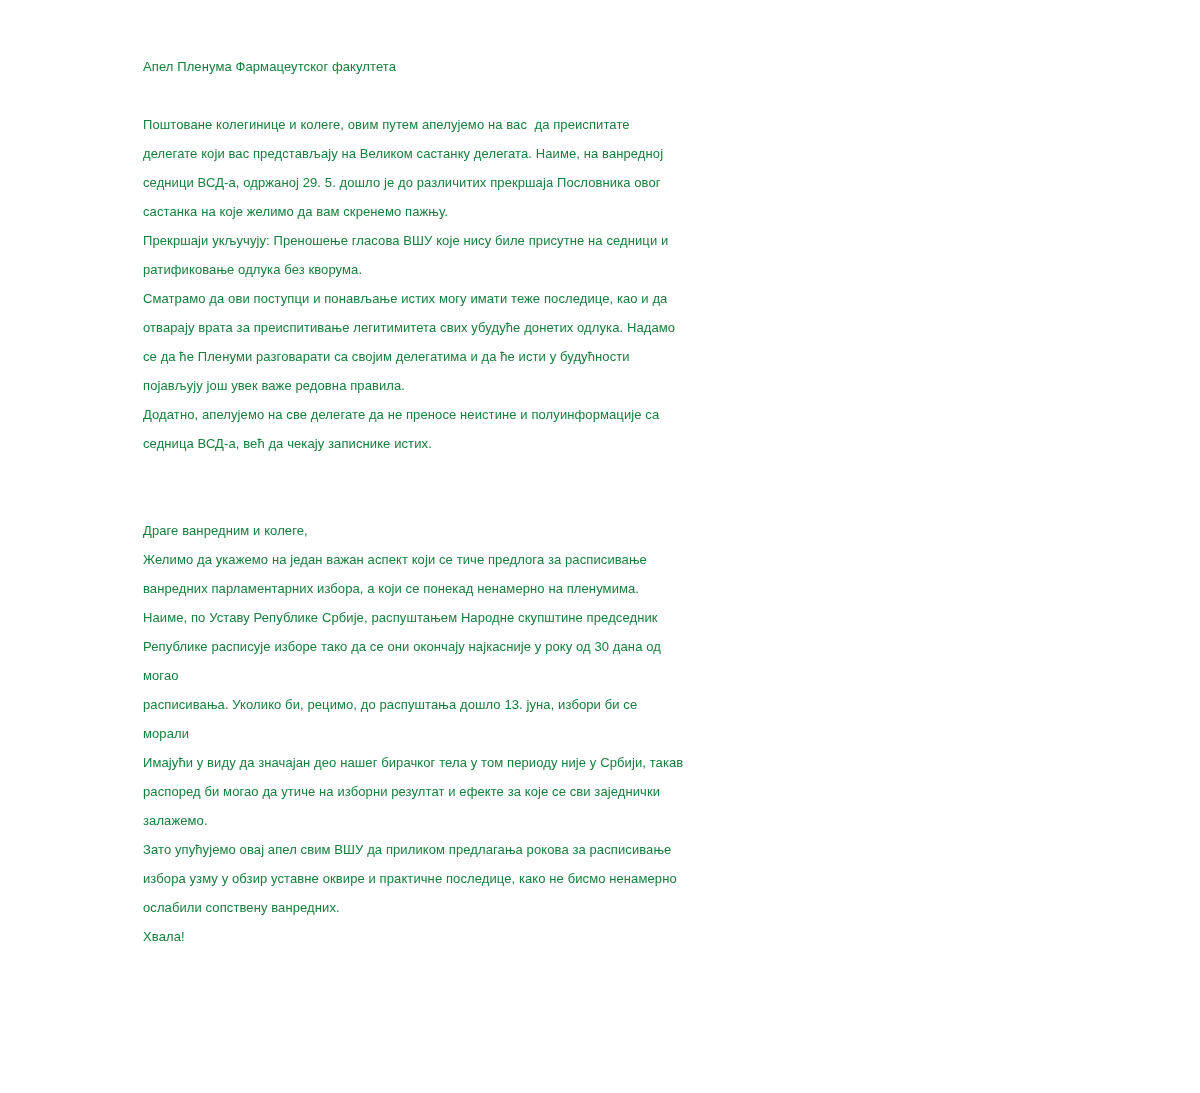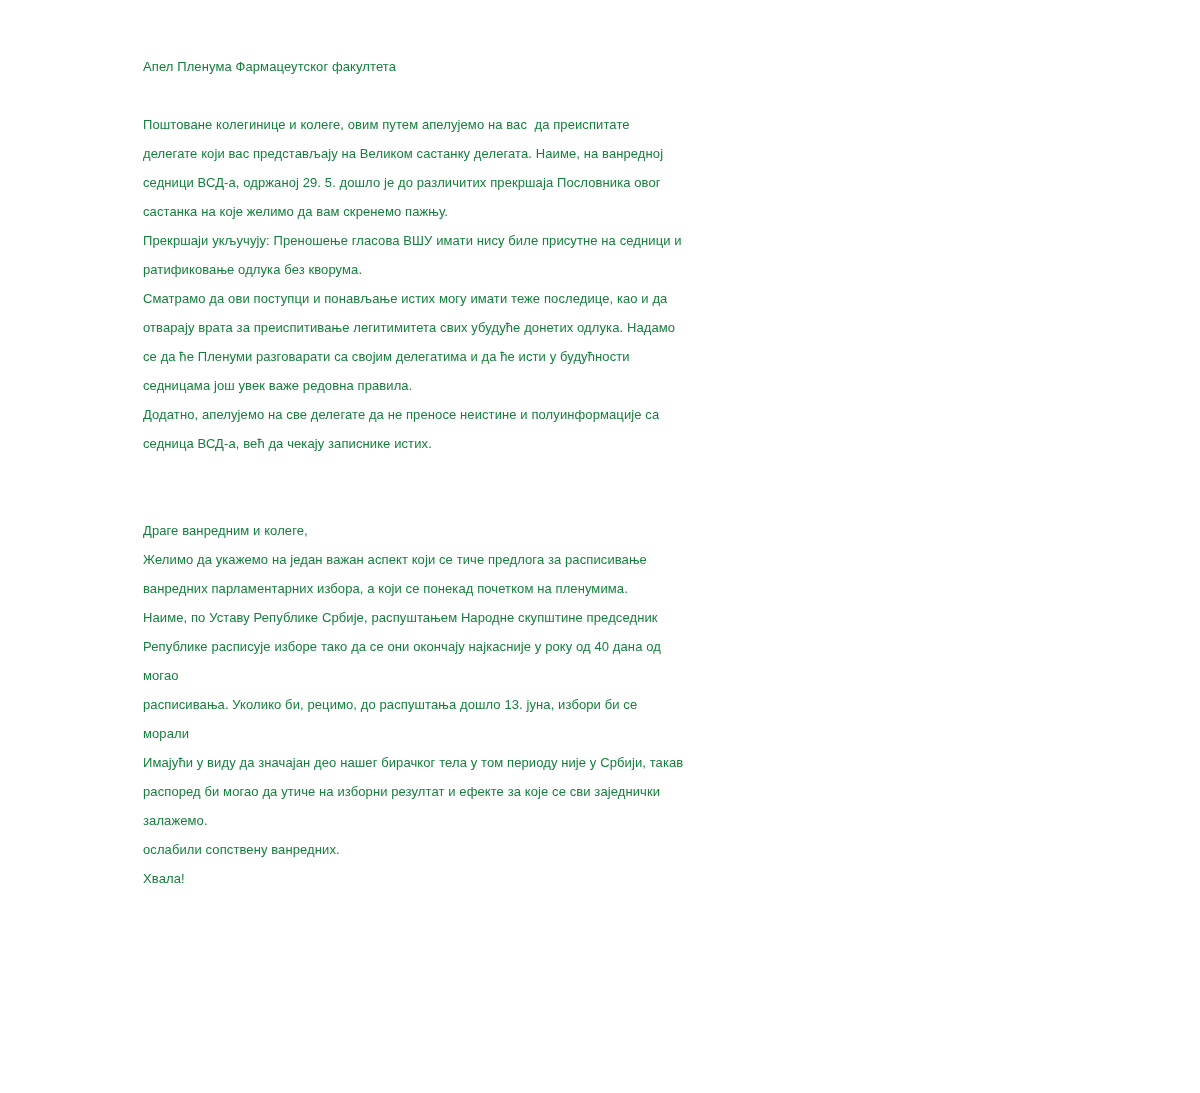--- a/index.html
+++ b/index.html
@@ -34,37 +34,39 @@
 <body>
 
 <div class="page">
   <div class="doc" id="doc-lines">
       <div class="line">Апел Пленума Фармацеутског факултета</div>
       <div class="line"></div>
       <div class="line">Поштоване колегинице и колеге, овим путем апелујемо на вас  да преиспитате</div>
       <div class="line">делегате који вас представљају на Великом састанку делегата. Наиме, на ванредној</div>
       <div class="line">седници ВСД-а, одржаној 29. 5. дошло је до различитих прекршаја Пословника овог</div>
       <div class="line">састанка на које желимо да вам скренемо пажњу.</div>
-      <div class="line">Прекршаји укључују: Преношење гласова ВШУ имати нису биле присутне на седници и</div>
+      <div class="line">Прекршаји укључују: Преношење гласова ВШУ које нису биле присутне на седници и</div>
       <div class="line">ратификовање одлука без кворума.</div>
       <div class="line">Сматрамо да ови поступци и понављање истих могу имати теже последице, као и да</div>
       <div class="line">отварају врата за преиспитивање легитимитета свих убудуће донетих одлука. Надамо</div>
       <div class="line">се да ће Пленуми разговарати са својим делегатима и да ће исти у будућности</div>
-      <div class="line">седницама још увек важе редовна правила.</div>
+      <div class="line">појављују још увек важе редовна правила.</div>
       <div class="line">Додатно, апелујемо на све делегате да не преносе неистине и полуинформације са</div>
       <div class="line">седница ВСД-а, већ да чекају записнике истих.</div>
       <div class="line"></div>
       <div class="line"></div>
       <div class="line">Драге ванредним и колеге,</div>
       <div class="line">Желимо да укажемо на један важан аспект који се тиче предлога за расписивање</div>
-      <div class="line">ванредних парламентарних избора, а који се понекад почетком на пленумима.</div>
+      <div class="line">ванредних парламентарних избора, а који се понекад ненамерно на пленумима.</div>
       <div class="line">Наиме, по Уставу Републике Србије, распуштањем Народне скупштине председник</div>
-      <div class="line">Републике расписује изборе тако да се они окончају најкасније у року од 40 дана од</div>
+      <div class="line">Републике расписује изборе тако да се они окончају најкасније у року од 30 дана од</div>
       <div class="line">могао</div>
       <div class="line">расписивања. Уколико би, рецимо, до распуштања дошло 13. јуна, избори би се</div>
       <div class="line">морали</div>
       <div class="line">Имајући у виду да значајан део нашег бирачког тела у том периоду није у Србији, такав</div>
       <div class="line">распоред би могао да утиче на изборни резултат и ефекте за које се сви заједнички</div>
       <div class="line">залажемо.</div>
+      <div class="line">Зато упућујемо овај апел свим ВШУ да приликом предлагања рокова за расписивање</div>
+      <div class="line">избора узму у обзир уставне оквире и практичне последице, како не бисмо ненамерно</div>
       <div class="line">ослабили сопствену ванредних.</div>
       <div class="line">Хвала!</div>
     </div>
 </div>
 
 </body></html>

